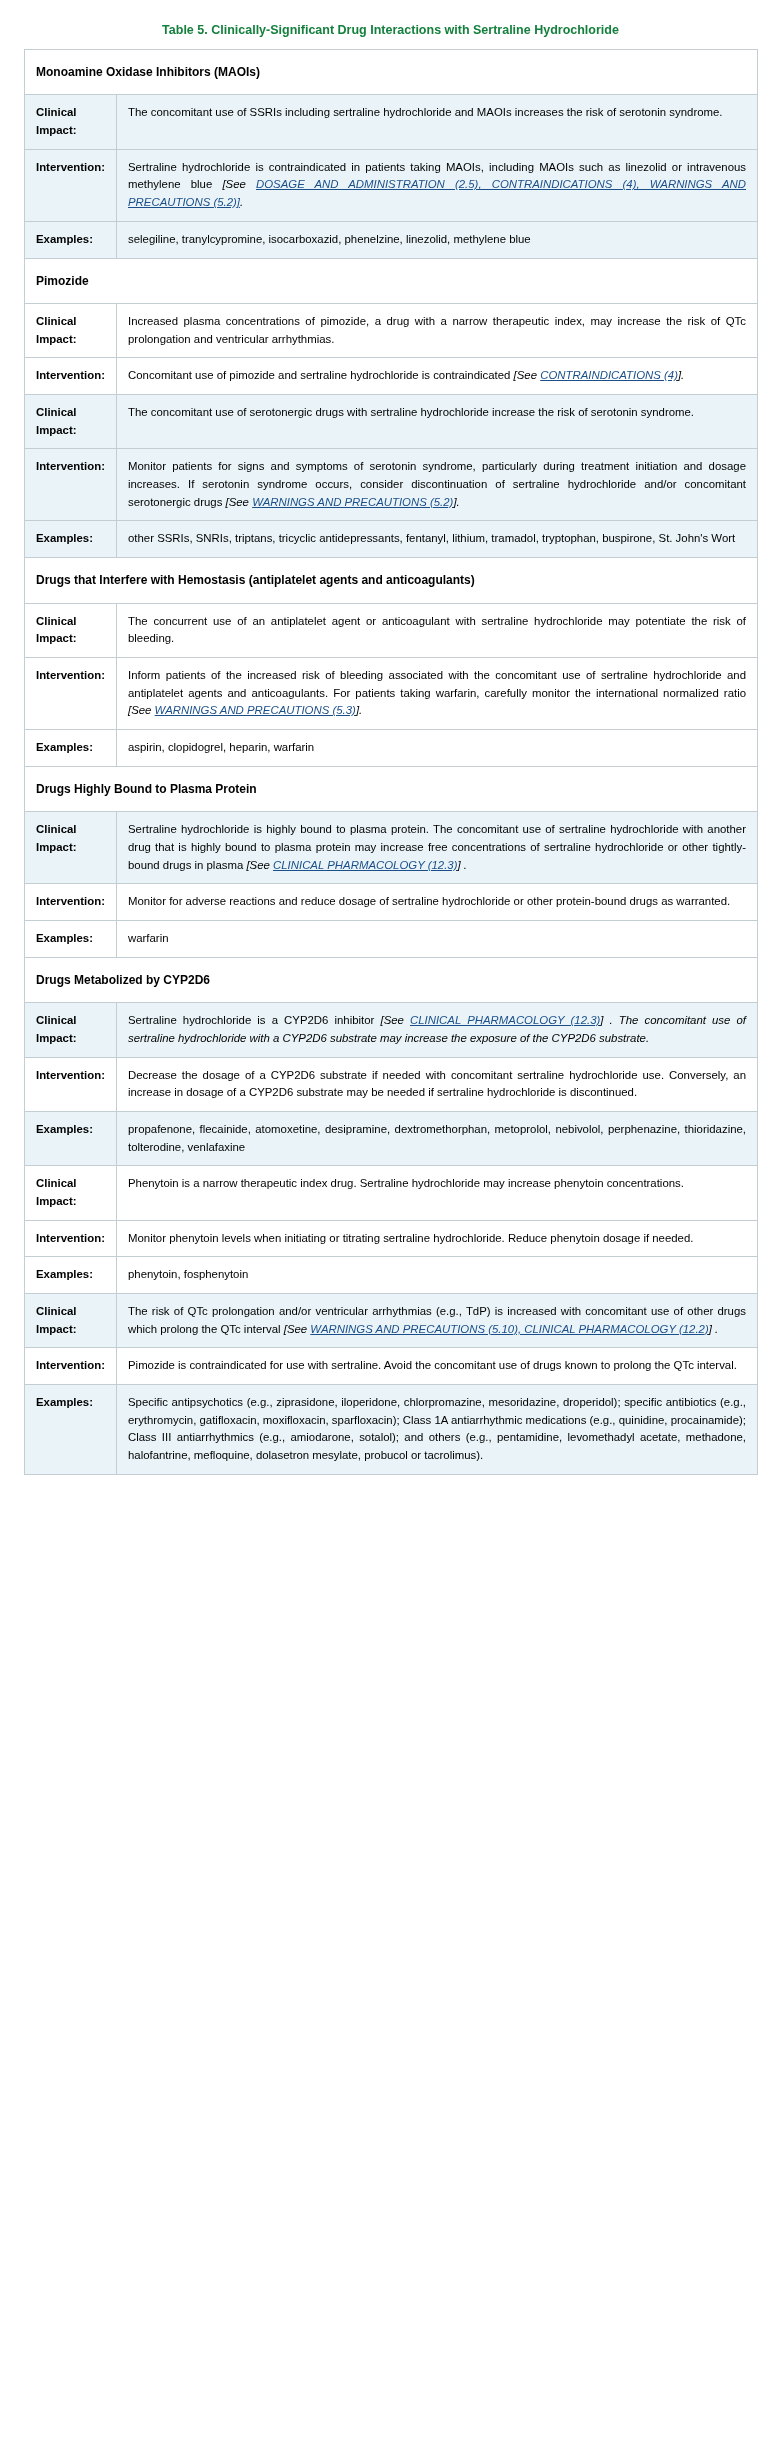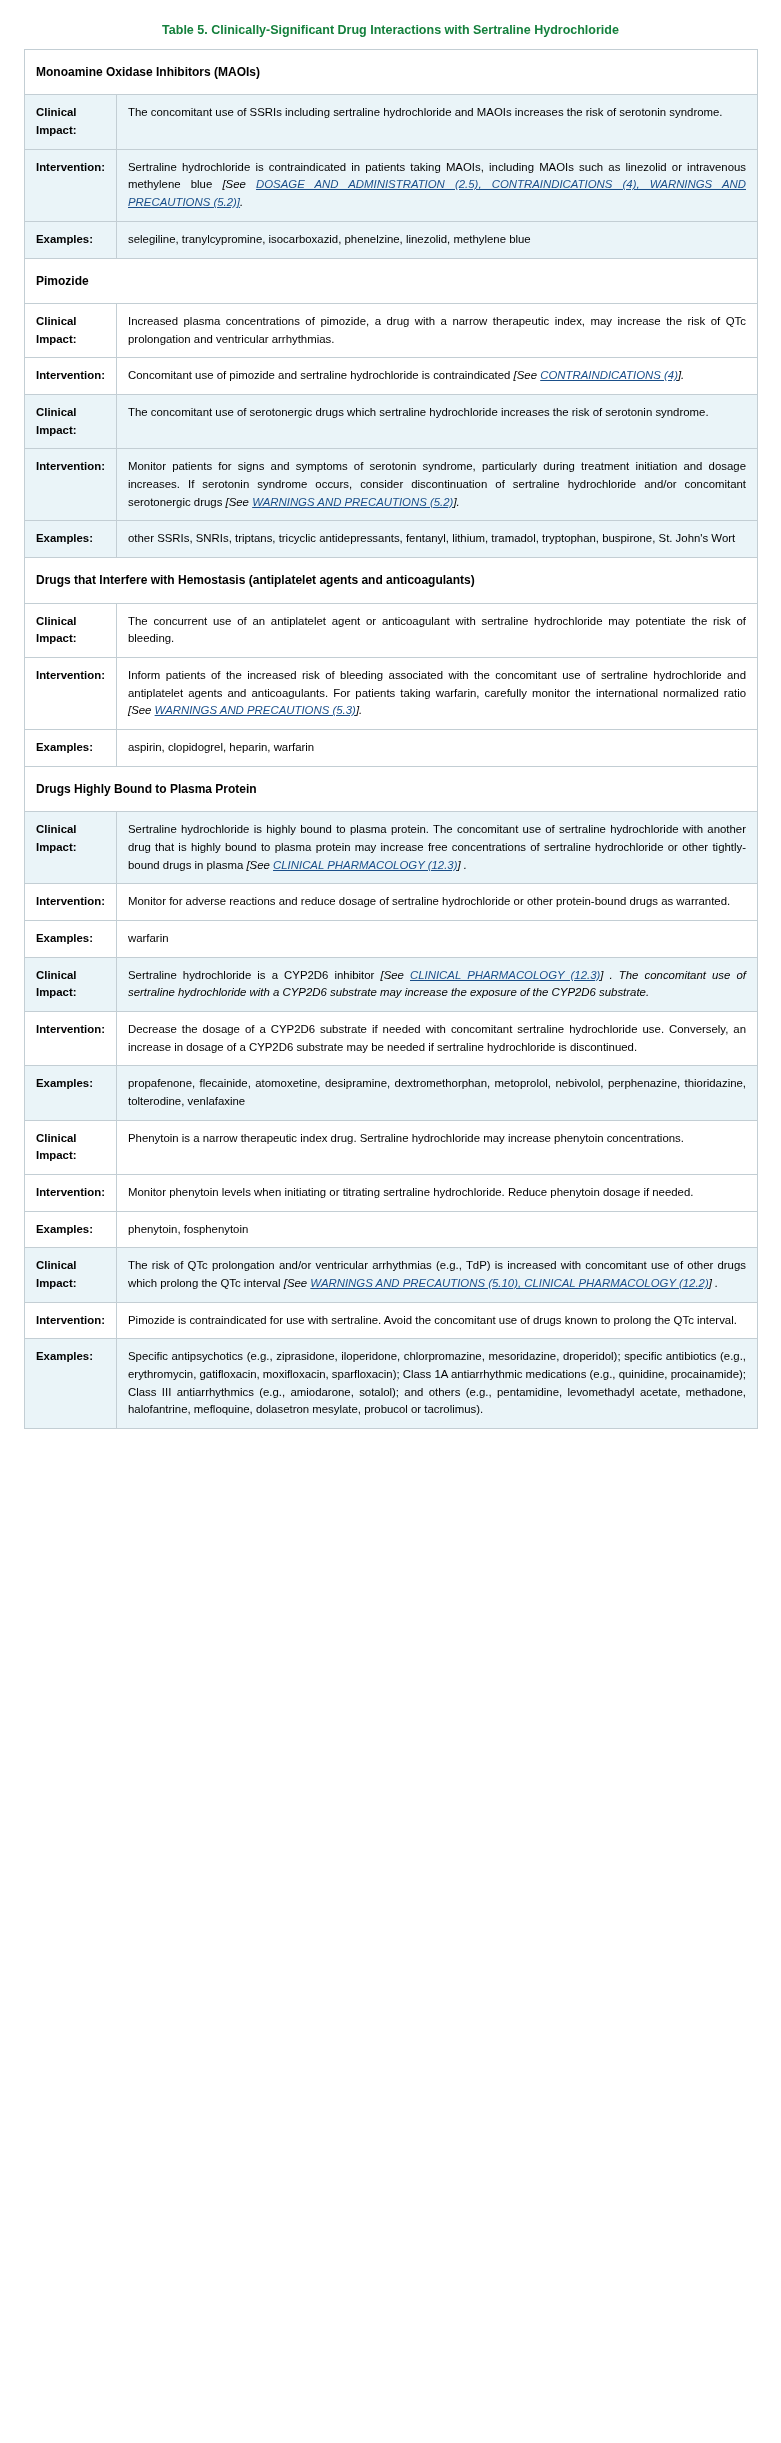--- a/index.html
+++ b/index.html
@@ -106,21 +106,21 @@
         <td class="label-cell">Clinical Impact:</td>
         <td class="value-cell">Increased plasma concentrations of pimozide, a drug with a narrow therapeutic index, may increase the risk of QTc prolongation and ventricular arrhythmias.</td>
       </tr>
       <tr>
         <td class="label-cell">Intervention:</td>
         <td class="value-cell"><span>Concomitant use of pimozide and sertraline hydrochloride is contraindicated </span><span class="ital">[See </span><span class="xref">CONTRAINDICATIONS (4)</span><span class="ital">].</span></td>
       </tr>
 
       <tr class="shaded">
         <td class="label-cell">Clinical Impact:</td>
-        <td class="value-cell">The concomitant use of serotonergic drugs which sertraline hydrochloride increases the risk of serotonin syndrome.</td>
+        <td class="value-cell">The concomitant use of serotonergic drugs with sertraline hydrochloride increase the risk of serotonin syndrome.</td>
       </tr>
       <tr class="shaded">
         <td class="label-cell">Intervention:</td>
         <td class="value-cell"><span>Monitor patients for signs and symptoms of serotonin syndrome, particularly during treatment initiation and dosage increases. If serotonin syndrome occurs, consider discontinuation of sertraline hydrochloride and/or concomitant serotonergic drugs </span><span class="ital">[See </span><span class="xref">WARNINGS AND PRECAUTIONS (5.2)</span><span class="ital">].</span></td>
       </tr>
       <tr class="shaded">
         <td class="label-cell">Examples:</td>
         <td class="value-cell">other SSRIs, SNRIs, triptans, tricyclic antidepressants, fentanyl, lithium, tramadol, tryptophan, buspirone, St. John's Wort</td>
       </tr>
 
@@ -149,20 +149,23 @@
       </tr>
       <tr>
         <td class="label-cell">Intervention:</td>
         <td class="value-cell">Monitor for adverse reactions and reduce dosage of sertraline hydrochloride or other protein-bound drugs as warranted.</td>
       </tr>
       <tr>
         <td class="label-cell">Examples:</td>
         <td class="value-cell">warfarin</td>
       </tr>
 
+      <tr class="group-row">
+        <td colspan="2">Drugs Metabolized by CYP2D6</td>
+      </tr>
       <tr class="shaded">
         <td class="label-cell">Clinical Impact:</td>
         <td class="value-cell"><span>Sertraline hydrochloride is a CYP2D6 inhibitor </span><span class="ital">[See </span><span class="xref">CLINICAL PHARMACOLOGY (12.3)</span><span class="ital">] . The concomitant use of sertraline hydrochloride with a CYP2D6 substrate may increase the exposure of the CYP2D6 substrate.</span></td>
       </tr>
       <tr>
         <td class="label-cell">Intervention:</td>
         <td class="value-cell">Decrease the dosage of a CYP2D6 substrate if needed with concomitant sertraline hydrochloride use. Conversely, an increase in dosage of a CYP2D6 substrate may be needed if sertraline hydrochloride is discontinued.</td>
       </tr>
       <tr class="shaded">
         <td class="label-cell">Examples:</td>

